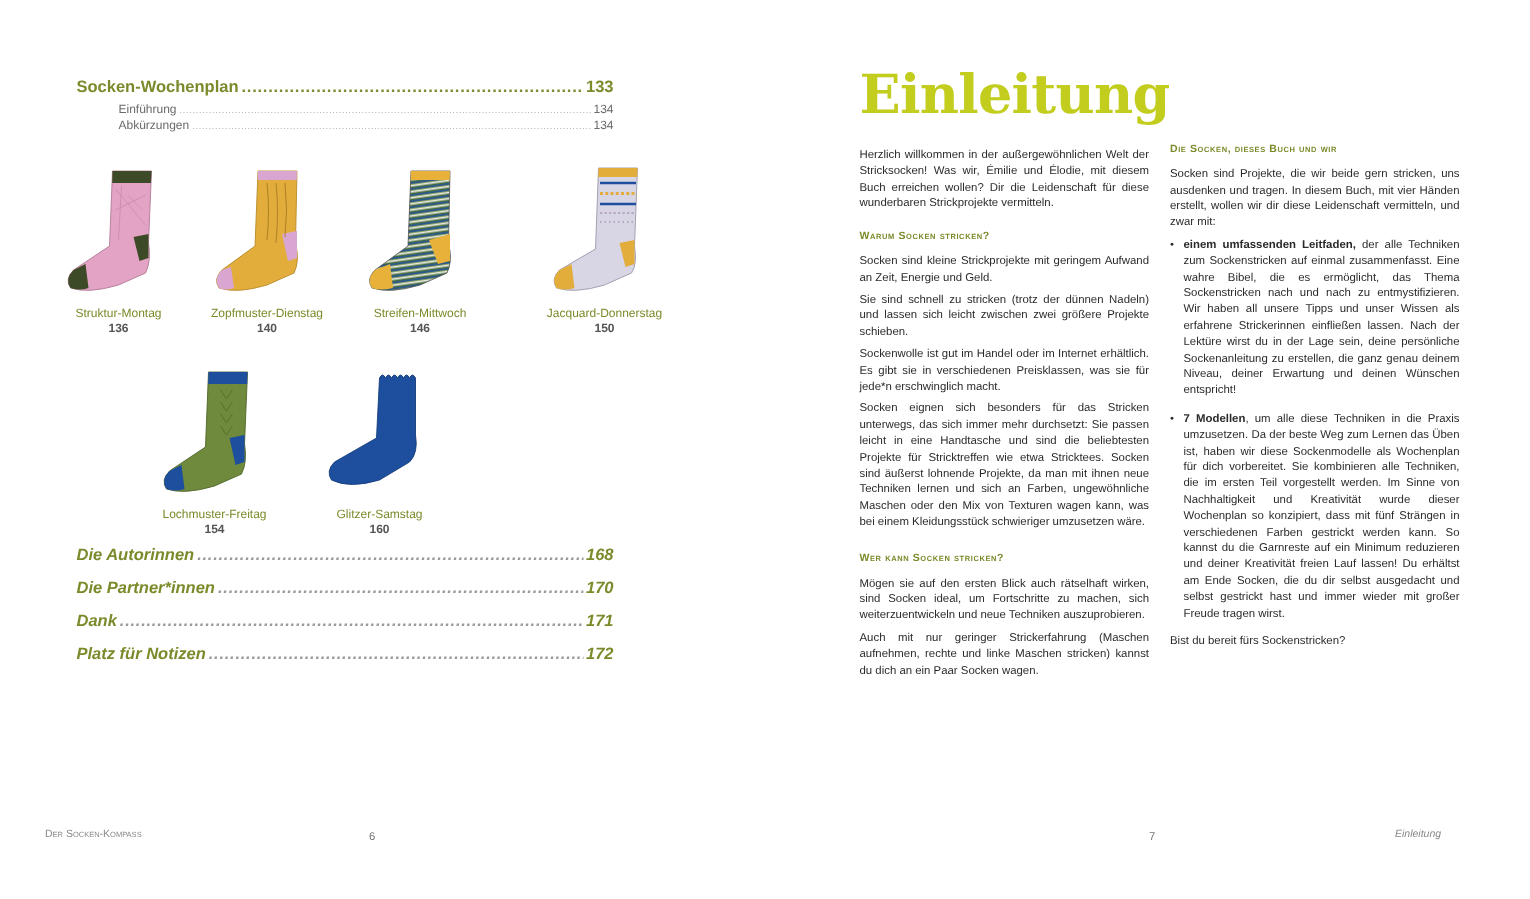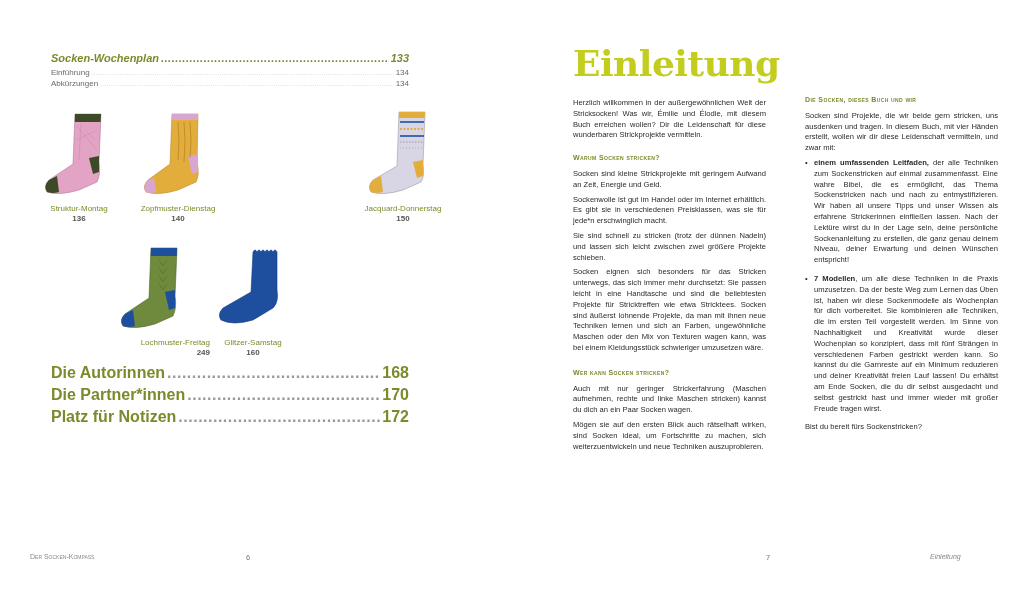--- a/index.html
+++ b/index.html
@@ -11,43 +11,43 @@
     .page-right { left: 510px; width: 510px; text-decoration: underline; }
 
     
     .toc { position: absolute; left: 51px; width: 358px; }
     .toc-main { top: 52px; }
     .toc-row { display: flex; align-items: baseline; white-space: nowrap; }
     .toc-row .lbl { flex: 0 0 auto; }
     .toc-row .dots { flex: 1 1 auto; overflow: hidden; margin: 0 2px; color: #999; letter-spacing: 0.5px; }
     .toc-row .dots::before { content: "................................................................................................................................................................................................................"; }
     .toc-row .pg { flex: 0 0 auto; }
-    .toc-h { font-size: 11px; font-weight: bold; color: #7b8a2a; height: 16px; font-style: italic; }
+    .toc-h { font-size: 11px; font-weight: bold; color: #7b8a2a; height: 16px; }
     .toc-h .dots { color: #7b8a2a; }
-    .toc-sub { font-size: 8px; color: #6a6a6a; height: 11px; }
+    .toc-sub { font-size: 8px; color: #6a6a6a; height: 11px; margin-left: 28px; }
     .toc-sub .dots { color: #aaa; font-size: 6px; }
 
     .toc-bottom { top: 364px; }
-    .toc-bottom .toc-row { height: 22px; font-size: 16px; font-weight: bold; color: #7b8a2a; }
+    .toc-bottom .toc-row { height: 22px; font-size: 11px; font-weight: bold; color: #7b8a2a; font-style: italic; }
 
     
     .sock { position: absolute; text-align: center; width: 110px; }
     .sock svg { display: block; margin: 0 auto; }
     .sock-name { font-size: 8px; font-weight: normal; color: #7b8a2a; margin-top: 8px; white-space: nowrap; }
     .sock-page { font-size: 8px; color: #555; margin-top: 1px; font-weight: bold; }
 
     
     .footer { position: absolute; top: 553px; font-size: 7px; color: #888; }
     .folio { position: absolute; top: 553px; font-size: 7.5px; color: #777; }
 
     
     .title { position: absolute; left: 63px; top: 42px; font-family: "DejaVu Serif", serif; font-weight: bold; font-size: 36px; color: #c2cd1e; letter-spacing: -0.5px; }
     .col { position: absolute; width: 193px; font-size: 7.6px; line-height: 10.8px; color: #2a2a2a; }
     .col-a { left: 63px; top: 98px; }
-    .col-b { left: 270px; top: 95px; margin-left: 25px; }
+    .col-b { left: 270px; top: 95px; }
     .col p { text-align: justify; margin-bottom: 4px; }
     .col h3 { font-size: 7px; font-weight: bold; color: #7b8a2a; font-variant: small-caps; letter-spacing: 0.4px; margin: 10px 0 5px 0; }
     .col h3.first { margin-top: 0; }
     .col ul { list-style: none; }
     .col li { position: relative; padding-left: 9px; text-align: justify; margin-bottom: 8px; }
     .col li::before { content: "•"; position: absolute; left: 0; top: 0; }
     .col li b { font-weight: bold; }
   </style>
 </head>
 <body>
@@ -89,47 +89,65 @@
       <path d="M34 4 L60 4 L59 52 Q62 64 58 72 L40 80 Q20 86 8 82 Q4 76 10 70 L32 54 Z" fill="#e3ad3c" stroke="#b88a2a" stroke-width="0.6"></path>
       <path d="M34 4 L60 4 L59.8 10 L33.8 10 Z" fill="#d9a6d1"></path>
       <path d="M50 46 L60 44 L60 62 L54 64 Z" fill="#d9a6d1"></path>
       <path d="M8 82 Q4 76 10 70 L16 68 L18 82 Q12 84 8 82 Z" fill="#d9a6d1"></path>
       <path d="M40 12 Q42 30 40 50 M46 12 Q48 30 46 52 M52 12 Q54 30 52 48" stroke="#a87a22" stroke-width="0.6" fill="none"></path>
     </svg>
     <div class="sock-name">Zopfmuster-Dienstag</div>
     <div class="sock-page">140</div>
   </div>
 
+  <div class="sock" style="left:225px; top:110px;">
+    <svg width="80" height="86" viewBox="0 0 80 86">
+      <defs>
+        <pattern id="stripes" width="4" height="4" patternUnits="userSpaceOnUse" patternTransform="rotate(-8)">
+          <rect width="4" height="1.4" fill="#2e5a8a"></rect>
+          <rect y="1.4" width="4" height="0.8" fill="#8aa05a"></rect>
+          <rect y="2.2" width="4" height="0.8" fill="#eeeeee"></rect>
+          <rect y="3" width="4" height="1" fill="#4a6e3a"></rect>
+        </pattern>
+      </defs>
+      <path d="M34 4 L60 4 L59 52 Q62 64 58 72 L40 80 Q20 86 8 82 Q4 76 10 70 L32 54 Z" fill="url(#stripes)" stroke="#444" stroke-width="0.5"></path>
+      <path d="M34 4 L60 4 L59.8 10 L33.8 10 Z" fill="#e7b13a"></path>
+      <path d="M46 50 L60 46 L60 64 L52 66 Z" fill="#e7b13a"></path>
+      <path d="M8 82 Q4 76 10 70 L20 66 L22 82 Q14 84 8 82 Z" fill="#e7b13a"></path>
+    </svg>
+    <div class="sock-name">Streifen-Mittwoch</div>
+    <div class="sock-page">146</div>
+  </div>
 
   <div class="sock" style="left:348px; top:110px;">
     <svg width="80" height="86" viewBox="0 0 80 86">
       <path d="M36 2 L62 2 L60 54 Q62 66 58 72 L40 80 Q20 86 8 82 Q4 76 10 70 L34 56 Z" fill="#d8d6e4" stroke="#9a98aa" stroke-width="0.6"></path>
       <path d="M36 2 L62 2 L61.8 8 L35.8 8 Z" fill="#e3ad3c"></path>
       <path d="M37 12 L61 12" stroke="#1d4f9e" stroke-width="1.6"></path>
       <path d="M37 19 L61 19" stroke="#e3ad3c" stroke-width="2" stroke-dasharray="2 1.5"></path>
       <path d="M37 26 L61 26" stroke="#1d4f9e" stroke-width="1.6"></path>
       <path d="M37 32 L61 32" stroke="#b7a7c3" stroke-width="1.4" stroke-dasharray="1.5 1.5"></path>
       <path d="M37 38 L61 38" stroke="#b7a7c3" stroke-width="1.2" stroke-dasharray="1 2"></path>
       <path d="M50 52 L60 50 L60 66 L54 68 Z" fill="#e3ad3c"></path>
       <path d="M8 82 Q4 76 10 70 L18 66 L20 82 Q14 84 8 82 Z" fill="#e3ad3c"></path>
     </svg>
     <div class="sock-name">Jacquard-Donnerstag</div>
     <div class="sock-page">150</div>
   </div>
 
-  <div class="sock" style="left:100px; top:246px;text-align:right;">
+  <div class="sock" style="left:88px; top:246px;">
     <svg width="80" height="84" viewBox="0 0 80 84">
       <path d="M36 2 L62 2 L60 50 Q62 62 58 70 L40 78 Q20 84 8 80 Q4 74 10 68 L34 52 Z" fill="#6f8a3c" stroke="#4e6428" stroke-width="0.6"></path>
       <path d="M36 2 L62 2 L61.8 10 L35.8 10 Z" fill="#1d4f9e"></path>
       <path d="M50 46 L60 44 L60 62 L54 64 Z" fill="#1d4f9e"></path>
       <path d="M8 80 Q4 74 10 68 L18 64 L20 80 Q14 82 8 80 Z" fill="#1d4f9e"></path>
       <path d="M44 14 L48 20 L52 14 M44 22 L48 28 L52 22 M44 30 L48 36 L52 30 M44 38 L48 44 L52 38" stroke="#566c2a" stroke-width="0.6" fill="none"></path>
     </svg>
     <div class="sock-name">Lochmuster-Freitag</div>
-    <div class="sock-page">249</div>
+    <div class="sock-page">154</div>
   </div>
 
   <div class="sock" style="left:198px; top:246px;">
     <svg width="80" height="84" viewBox="0 0 80 84">
       <path d="M40 6 Q42 2 44 6 Q46 2 48 6 Q50 2 52 6 Q54 2 56 6 Q58 2 60 6 Q62 2 64 6 L64 44 Q66 56 60 62 L40 74 Q20 80 8 74 Q4 68 10 62 L38 46 Z" fill="#1d4f9e" stroke="#163d7a" stroke-width="0.6"></path>
     </svg>
     <div class="sock-name">Glitzer-Samstag</div>
     <div class="sock-page">160</div>
   </div>
 
@@ -137,45 +155,50 @@
   <div class="toc toc-bottom">
     <div class="toc-row">
       <span class="lbl">Die Autorinnen</span>
       <span class="dots"></span>
       <span class="pg">168</span>
     </div>
     <div class="toc-row">
       <span class="lbl">Die Partner*innen</span>
       <span class="dots"></span>
       <span class="pg">170</span>
+    </div>
+    <div class="toc-row">
+      <span class="lbl">Dank</span>
+      <span class="dots"></span>
+      <span class="pg">171</span>
     </div>
     <div class="toc-row">
       <span class="lbl">Platz für Notizen</span>
       <span class="dots"></span>
       <span class="pg">172</span>
     </div>
   </div>
 
   <div class="footer" style="left:30px; font-variant: small-caps;">Der Socken-Kompass</div>
   <div class="folio" style="left:246px;">6</div>
 </div>
 
 <div class="page page-right">
   <div class="title">Einleitung</div>
 
   <div class="col col-a">
     <p>Herzlich willkommen in der außergewöhnlichen Welt der Stricksocken! Was wir, Émilie und Élodie, mit diesem Buch erreichen wollen? Dir die Leidenschaft für diese wunderbaren Strickprojekte vermitteln.</p>
     <h3 style="margin-top:12px;">Warum Socken stricken?</h3>
     <p>Socken sind kleine Strickprojekte mit geringem Aufwand an Zeit, Energie und Geld.</p>
+    <p>Sie sind schnell zu stricken (trotz der dünnen Nadeln) und lassen sich leicht zwischen zwei größere Projekte schieben.</p>
     <p>Sockenwolle ist gut im Handel oder im Internet erhältlich. Es gibt sie in verschiedenen Preisklassen, was sie für jede*n erschwinglich macht.</p>
-    <p>Sie sind schnell zu stricken (trotz der dünnen Nadeln) und lassen sich leicht zwischen zwei größere Projekte schieben.</p>
     <p>Socken eignen sich besonders für das Stricken unterwegs, das sich immer mehr durchsetzt: Sie passen leicht in eine Handtasche und sind die beliebtesten Projekte für Stricktreffen wie etwa Stricktees. Socken sind äußerst lohnende Projekte, da man mit ihnen neue Techniken lernen und sich an Farben, ungewöhnliche Maschen oder den Mix von Texturen wagen kann, was bei einem Kleidungsstück schwieriger umzusetzen wäre.</p>
     <h3 style="margin-top:14px;">Wer kann Socken stricken?</h3>
+    <p>Mögen sie auf den ersten Blick auch rätselhaft wirken, sind Socken ideal, um Fortschritte zu machen, sich weiterzuentwickeln und neue Techniken auszuprobieren.</p>
     <p>Auch mit nur geringer Strickerfahrung (Maschen aufnehmen, rechte und linke Maschen stricken) kannst du dich an ein Paar Socken wagen.</p>
-    <p>Mögen sie auf den ersten Blick auch rätselhaft wirken, sind Socken ideal, um Fortschritte zu machen, sich weiterzuentwickeln und neue Techniken auszuprobieren.</p>
   </div>
 
   <div class="col col-b">
     <h3 class="first">Die Socken, dieses Buch und wir</h3>
     <p>Socken sind Projekte, die wir beide gern stricken, uns ausdenken und tragen. In diesem Buch, mit vier Händen erstellt, wollen wir dir diese Leidenschaft vermitteln, und zwar mit:</p>
     <ul style="margin-top:4px;">
       <li><b>einem umfassenden Leitfaden,</b><span> der alle Techniken zum Sockenstricken auf einmal zusammenfasst. Eine wahre Bibel, die es ermöglicht, das Thema Sockenstricken nach und nach zu entmystifizieren. Wir haben all unsere Tipps und unser Wissen als erfahrene Strickerinnen einfließen lassen. Nach der Lektüre wirst du in der Lage sein, deine persönliche Sockenanleitung zu erstellen, die ganz genau deinem Niveau, deiner Erwartung und deinen Wünschen entspricht!</span></li>
       <li><b>7 Modellen</b><span>, um alle diese Techniken in die Praxis umzusetzen. Da der beste Weg zum Lernen das Üben ist, haben wir diese Sockenmodelle als Wochenplan für dich vorbereitet. Sie kombinieren alle Techniken, die im ersten Teil vorgestellt werden. Im Sinne von Nachhaltigkeit und Kreativität wurde dieser Wochenplan so konzipiert, dass mit fünf Strängen in verschiedenen Farben gestrickt werden kann. So kannst du die Garnreste auf ein Minimum reduzieren und deiner Kreativität freien Lauf lassen! Du erhältst am Ende Socken, die du dir selbst ausgedacht und selbst gestrickt hast und immer wieder mit großer Freude tragen wirst.</span></li>
     </ul>
     <p>Bist du bereit fürs Sockenstricken?</p>

